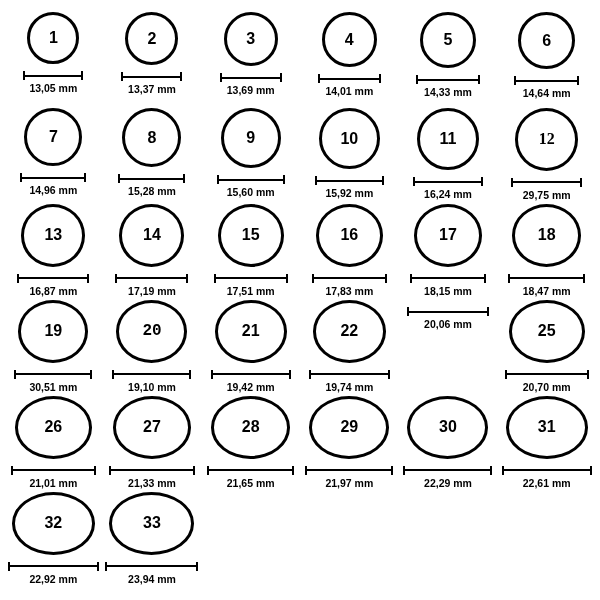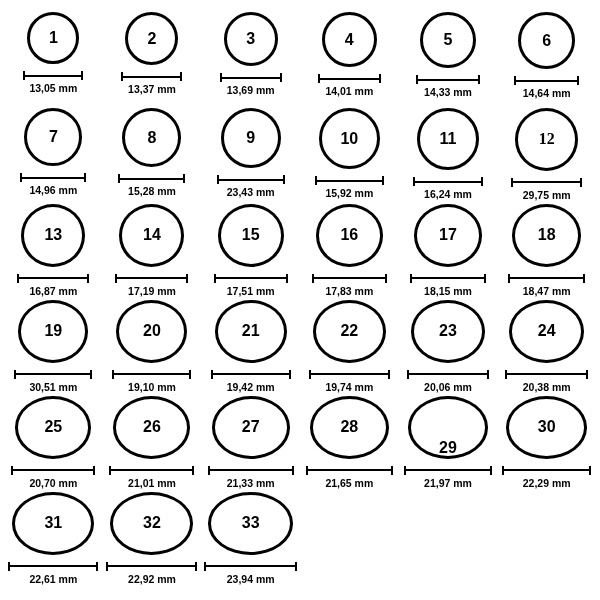--- a/index.html
+++ b/index.html
@@ -165,21 +165,21 @@
         </div>
         <div class="mm">15,28 mm</div>
       </div>
       <div class="cell">
         <div class="ring" style="width: 60px; height: 60px;">
           <span class="ring-label">9</span>
         </div>
         <div class="dim">
           <div class="dim-line" style="width: 68px;"></div>
         </div>
-        <div class="mm">23,43 mm</div>
+        <div class="mm">15,60 mm</div>
       </div>
       <div class="cell">
         <div class="ring" style="width: 61px; height: 61px;">
           <span class="ring-label">10</span>
         </div>
         <div class="dim">
           <div class="dim-line" style="width: 69px;"></div>
         </div>
         <div class="mm">15,92 mm</div>
       </div>
@@ -258,21 +258,21 @@
       <div class="cell">
         <div class="ring" style="width: 70px; height: 70px;">
           <span class="ring-label">19</span>
         </div>
         <div class="dim">
           <div class="dim-line" style="width: 78px;"></div>
         </div>
         <div class="mm">30,51 mm</div>
       </div>
       <div class="cell">
-        <div class="ring" style="width: 71px; height: 71px;">
+        <div class="ring" style="width: 71px; height: 71px; font-family: Liberation Mono, monospace;">
           <span class="ring-label">20</span>
         </div>
         <div class="dim">
           <div class="dim-line" style="width: 79px;"></div>
         </div>
         <div class="mm">19,10 mm</div>
       </div>
       <div class="cell">
         <div class="ring" style="width: 72px; height: 72px; text-align: center;">
           <span class="ring-label">21</span>
@@ -285,36 +285,24 @@
       <div class="cell">
         <div class="ring" style="width: 73px; height: 73px;">
           <span class="ring-label">22</span>
         </div>
         <div class="dim">
           <div class="dim-line" style="width: 81px;"></div>
         </div>
         <div class="mm">19,74 mm</div>
       </div>
       <div class="cell">
-        <div class="ring" style="width: 74px; height: 74px;">
-          <span class="ring-label">23</span>
-        </div>
         <div class="dim">
           <div class="dim-line" style="width: 82px;"></div>
         </div>
         <div class="mm">20,06 mm</div>
-      </div>
-      <div class="cell">
-        <div class="ring" style="width: 75px; height: 75px;">
-          <span class="ring-label">24</span>
-        </div>
-        <div class="dim">
-          <div class="dim-line" style="width: 83px;"></div>
-        </div>
-        <div class="mm">20,38 mm</div>
       </div>
       <div class="cell">
         <div class="ring" style="width: 76px; height: 76px;">
           <span class="ring-label">25</span>
         </div>
         <div class="dim">
           <div class="dim-line" style="width: 84px;"></div>
         </div>
         <div class="mm">20,70 mm</div>
       </div>
@@ -339,21 +327,21 @@
       <div class="cell">
         <div class="ring" style="width: 79px; height: 79px;">
           <span class="ring-label">28</span>
         </div>
         <div class="dim">
           <div class="dim-line" style="width: 87px;"></div>
         </div>
         <div class="mm">21,65 mm</div>
       </div>
       <div class="cell">
-        <div class="ring" style="width: 80px; height: 80px; align-items: flex-end;">
+        <div class="ring" style="width: 80px; height: 80px;">
           <span class="ring-label">29</span>
         </div>
         <div class="dim">
           <div class="dim-line" style="width: 88px;"></div>
         </div>
         <div class="mm">21,97 mm</div>
       </div>
       <div class="cell">
         <div class="ring" style="width: 81px; height: 81px;">
           <span class="ring-label">30</span>

